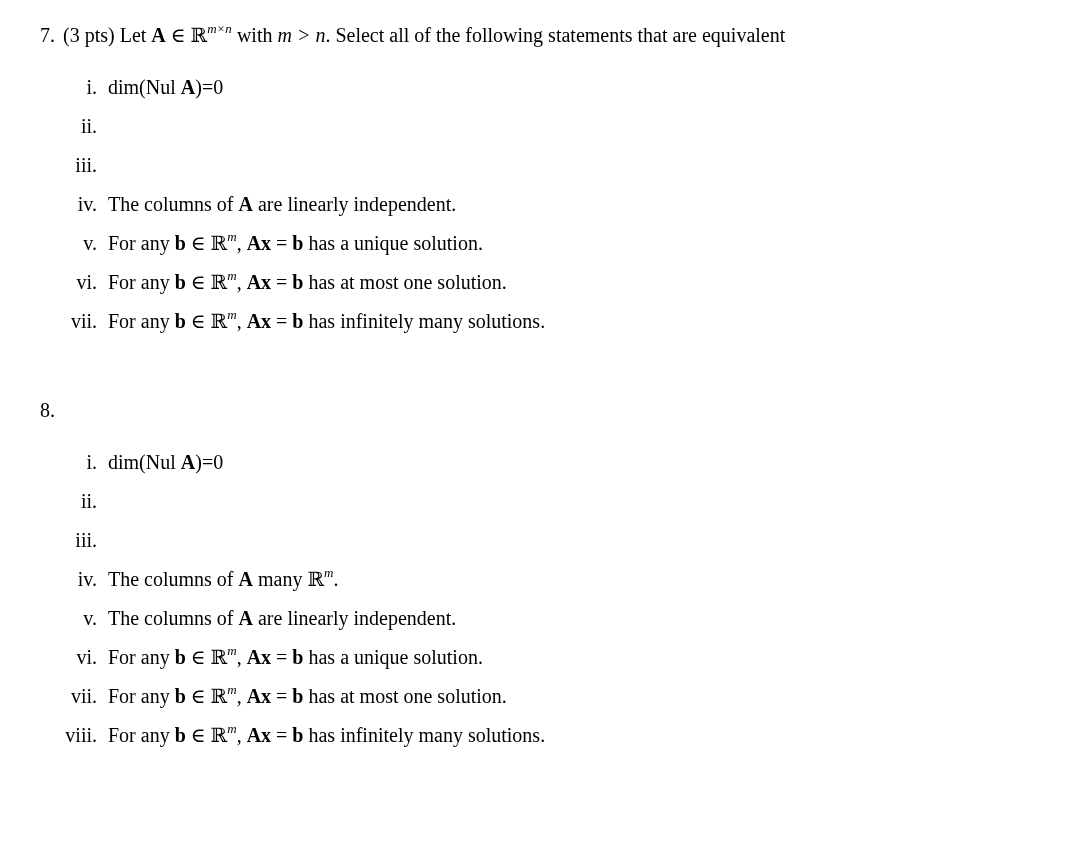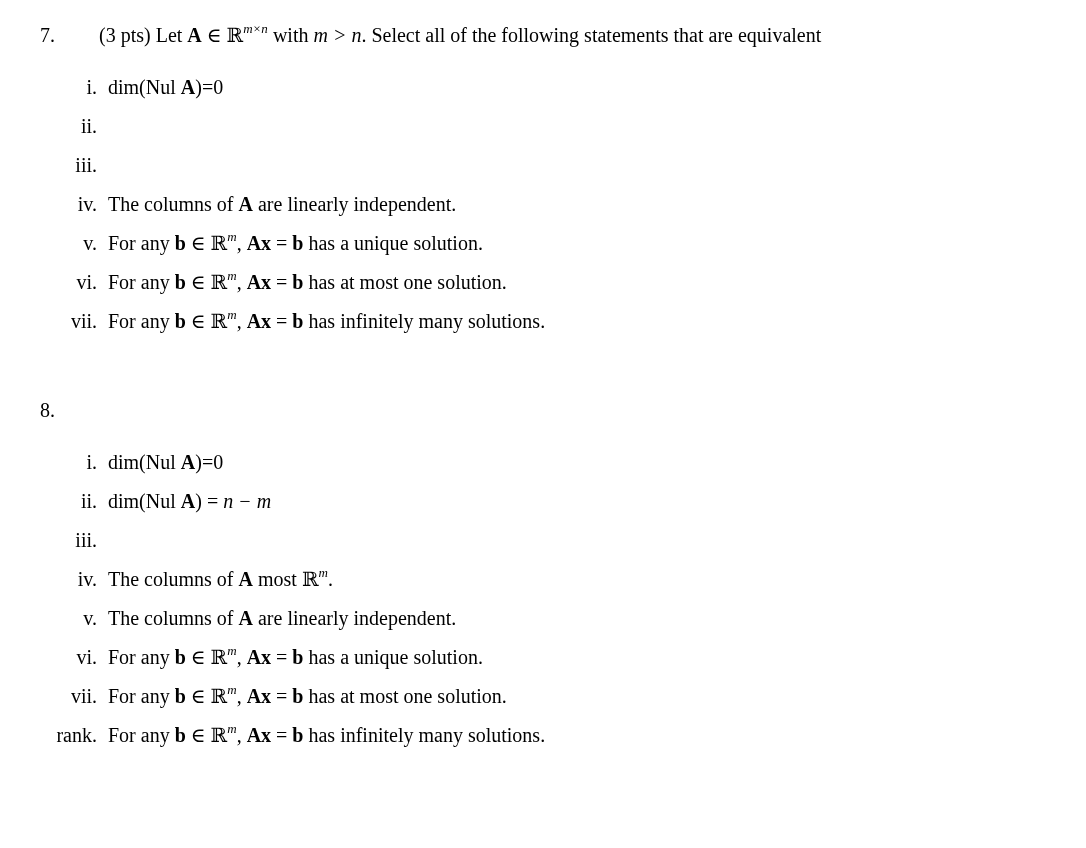--- a/index.html
+++ b/index.html
@@ -12,21 +12,21 @@
     color: #000000;
     font-family: "Liberation Serif", "DejaVu Serif", serif;
     font-size: 20px;
     overflow: hidden;
   }
   .problem { overflow: hidden; }
   .phead { display: flex; }
   .problem-7 .phead { margin: 21px 0 0 40px; }
   .problem-8 .phead { margin: 49px 0 0 40px; }
   .pnum { flex: none; width: 23px; line-height: 29px; }
-  .pline { line-height: 29px; white-space: nowrap; margin-left: 36px; }
+  .pline { line-height: 29px; white-space: nowrap; }
   .choices { list-style: none; margin: 24px 0 0 40px; padding: 0; }
   .choice { display: flex; line-height: 26px; margin-bottom: 13px; }
   .choice-label { flex: none; width: 57px; text-align: right; margin-right: 11px; }
   .choice-text { white-space: nowrap; }
   .seg-t { }
   .seg-b { font-weight: 700; }
   .seg-i { font-style: italic; }
   .seg-bb { font-family: "DejaVu Serif", "DejaVu Sans", serif; font-style: normal; }
   sup.seg-sup {
     font-size: 13px;
@@ -85,41 +85,40 @@
       <div class="ptext">
       </div>
     </div>
     <ol class="choices">
         <li class="choice">
           <span class="choice-label">i.</span>
           <span class="choice-text"><span class="seg-t">dim(Nul </span><span class="seg-b">A</span><span class="seg-t">)=0</span></span>
         </li>
         <li class="choice">
           <span class="choice-label">ii.</span>
-          <span class="choice-text"><span class="seg-t">dim(Nul </span><span class="seg-b">A</span><span class="seg-t">) = </span><span class="seg-i">n − m</span></span>
         </li>
         <li class="choice">
           <span class="choice-label">iii.</span>
         </li>
         <li class="choice">
           <span class="choice-label">iv.</span>
-          <span class="choice-text"><span class="seg-t">The columns of </span><span class="seg-b">A</span><span class="seg-t"> most </span><span class="seg-bb">ℝ</span><sup class="seg-sup">m</sup><span class="seg-t">.</span></span>
+          <span class="choice-text"><span class="seg-t">The columns of </span><span class="seg-b">A</span><span class="seg-t"> many </span><span class="seg-bb">ℝ</span><sup class="seg-sup">m</sup><span class="seg-t">.</span></span>
         </li>
         <li class="choice">
           <span class="choice-label">v.</span>
           <span class="choice-text"><span class="seg-t">The columns of </span><span class="seg-b">A</span><span class="seg-t"> are linearly independent.</span></span>
         </li>
         <li class="choice">
           <span class="choice-label">vi.</span>
           <span class="choice-text"><span class="seg-t">For any </span><span class="seg-b">b</span><span class="seg-t"> ∈ </span><span class="seg-bb">ℝ</span><sup class="seg-sup">m</sup><span class="seg-t">, </span><span class="seg-b">Ax</span><span class="seg-t"> = </span><span class="seg-b">b</span><span class="seg-t"> has a unique solution.</span></span>
         </li>
         <li class="choice">
           <span class="choice-label">vii.</span>
           <span class="choice-text"><span class="seg-t">For any </span><span class="seg-b">b</span><span class="seg-t"> ∈ </span><span class="seg-bb">ℝ</span><sup class="seg-sup">m</sup><span class="seg-t">, </span><span class="seg-b">Ax</span><span class="seg-t"> = </span><span class="seg-b">b</span><span class="seg-t"> has at most one solution.</span></span>
         </li>
         <li class="choice">
-          <span class="choice-label">rank.</span>
+          <span class="choice-label">viii.</span>
           <span class="choice-text"><span class="seg-t">For any </span><span class="seg-b">b</span><span class="seg-t"> ∈ </span><span class="seg-bb">ℝ</span><sup class="seg-sup">m</sup><span class="seg-t">, </span><span class="seg-b">Ax</span><span class="seg-t"> = </span><span class="seg-b">b</span><span class="seg-t"> has infinitely many solutions.</span></span>
         </li>
       </ol>
   </section>
 
 </div>
 
 </body></html>

